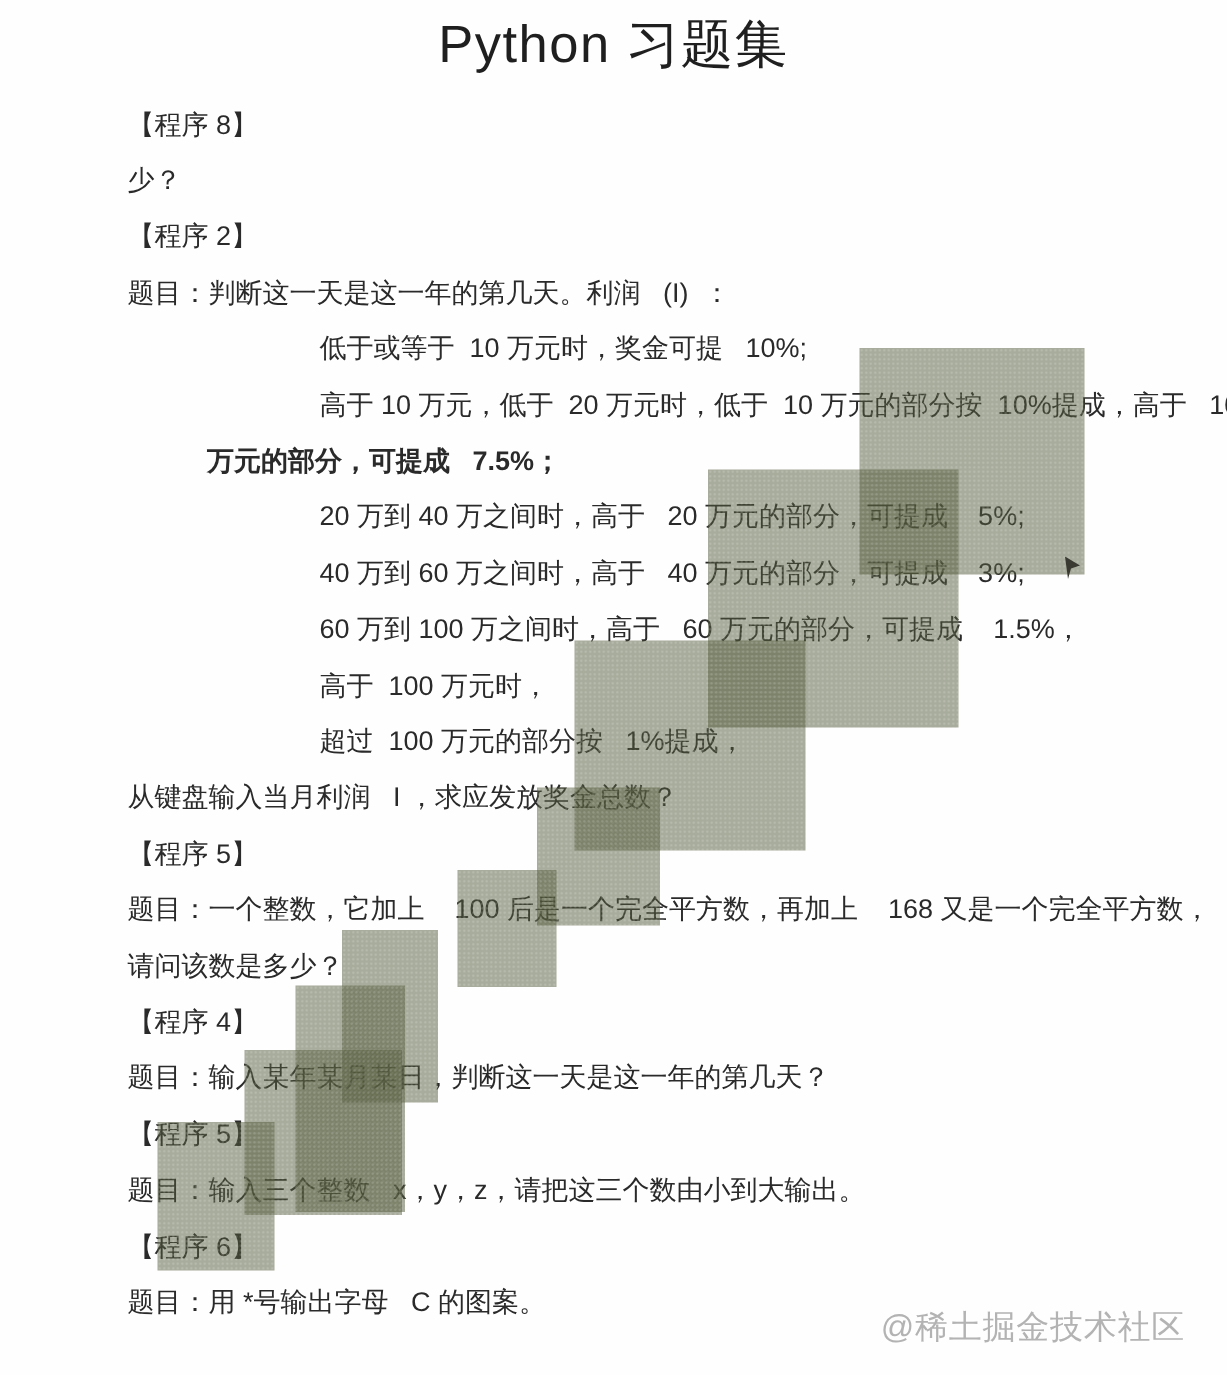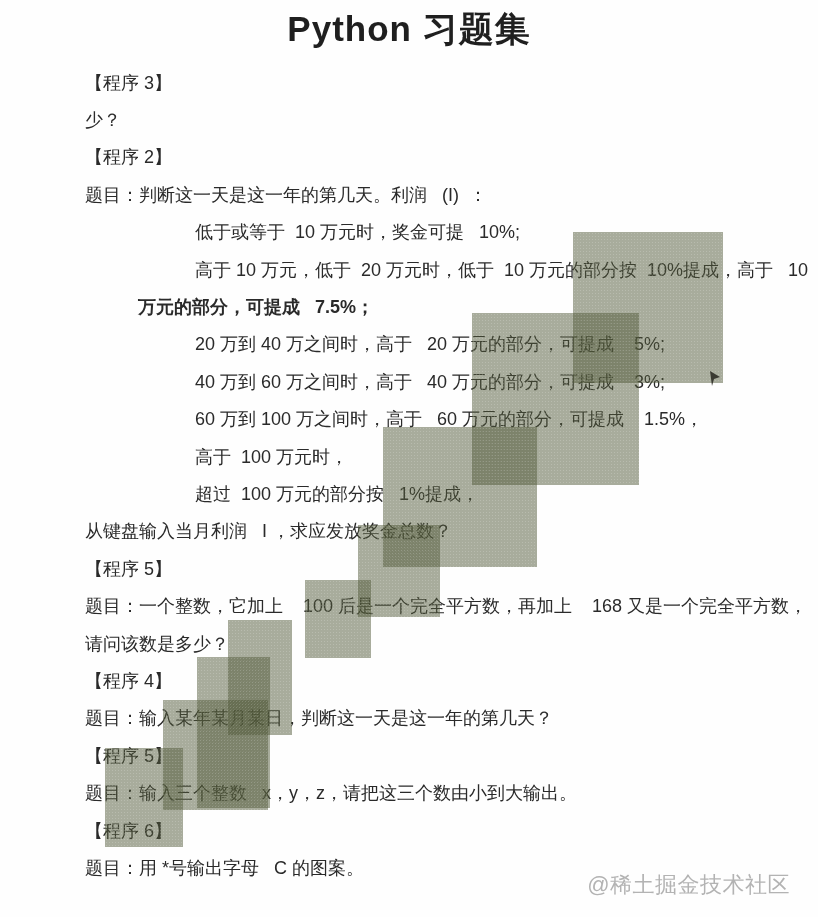--- a/index.html
+++ b/index.html
@@ -10,41 +10,41 @@
     overflow:hidden;
     font-family:"Liberation Sans", sans-serif;
     color:#2a2a2a;
   }
   .title{
     position:absolute;
     top:6px;left:0;right:0;
     margin:0;
     text-align:center;
     font-size:35px;
-    font-weight:700;
+    font-weight:400;
     letter-spacing:1px;
     color:#1f1f1f;
     white-space:pre;
   }
   #lines{
     position:absolute;
     top:64px;left:0;right:0;
   }
   .tline{
     height:37.4px;
     display:flex;
     align-items:center;
     font-size:18px;
     font-weight:500;
     white-space:pre;
     color:#2a2a2a;
   }
   .ind0{padding-left:85px;}
   .ind1{padding-left:138px;font-weight:bold;}
-  .ind2{padding-left:195px;}
+  .ind2{padding-left:195px;margin-left:18px;}
   .wm-square{
     position:absolute;
     pointer-events:none;
     background-image:radial-gradient(rgba(255,255,255,0.18) 0.5px, transparent 1px);
     background-size:3px 3px;
   }
   #community-watermark{
     position:absolute;
     top:870px;right:28px;
     font-size:22px;
@@ -59,21 +59,21 @@
   }
 </style>
 </head>
 <body>
 
 <div id="page">
 
   <h1 class="title">Python 习题集</h1>
 
   <div id="lines">
-      <div class="tline ind0">【程序 3】</div>
+      <div class="tline ind0">【程序 8】</div>
       <div class="tline ind0">少？</div>
       <div class="tline ind0">【程序 2】</div>
       <div class="tline ind0">题目：判断这一天是这一年的第几天。利润   (I)  ：</div>
       <div class="tline ind2">低于或等于  10 万元时，奖金可提   10%;</div>
       <div class="tline ind2">高于 10 万元，低于  20 万元时，低于  10 万元的部分按  10%提成，高于   10</div>
       <div class="tline ind1">万元的部分，可提成   7.5%；</div>
       <div class="tline ind2">20 万到 40 万之间时，高于   20 万元的部分，可提成    5%;</div>
       <div class="tline ind2">40 万到 60 万之间时，高于   40 万元的部分，可提成    3%;</div>
       <div class="tline ind2">60 万到 100 万之间时，高于   60 万元的部分，可提成    1.5%，</div>
       <div class="tline ind2">高于  100 万元时，</div>

